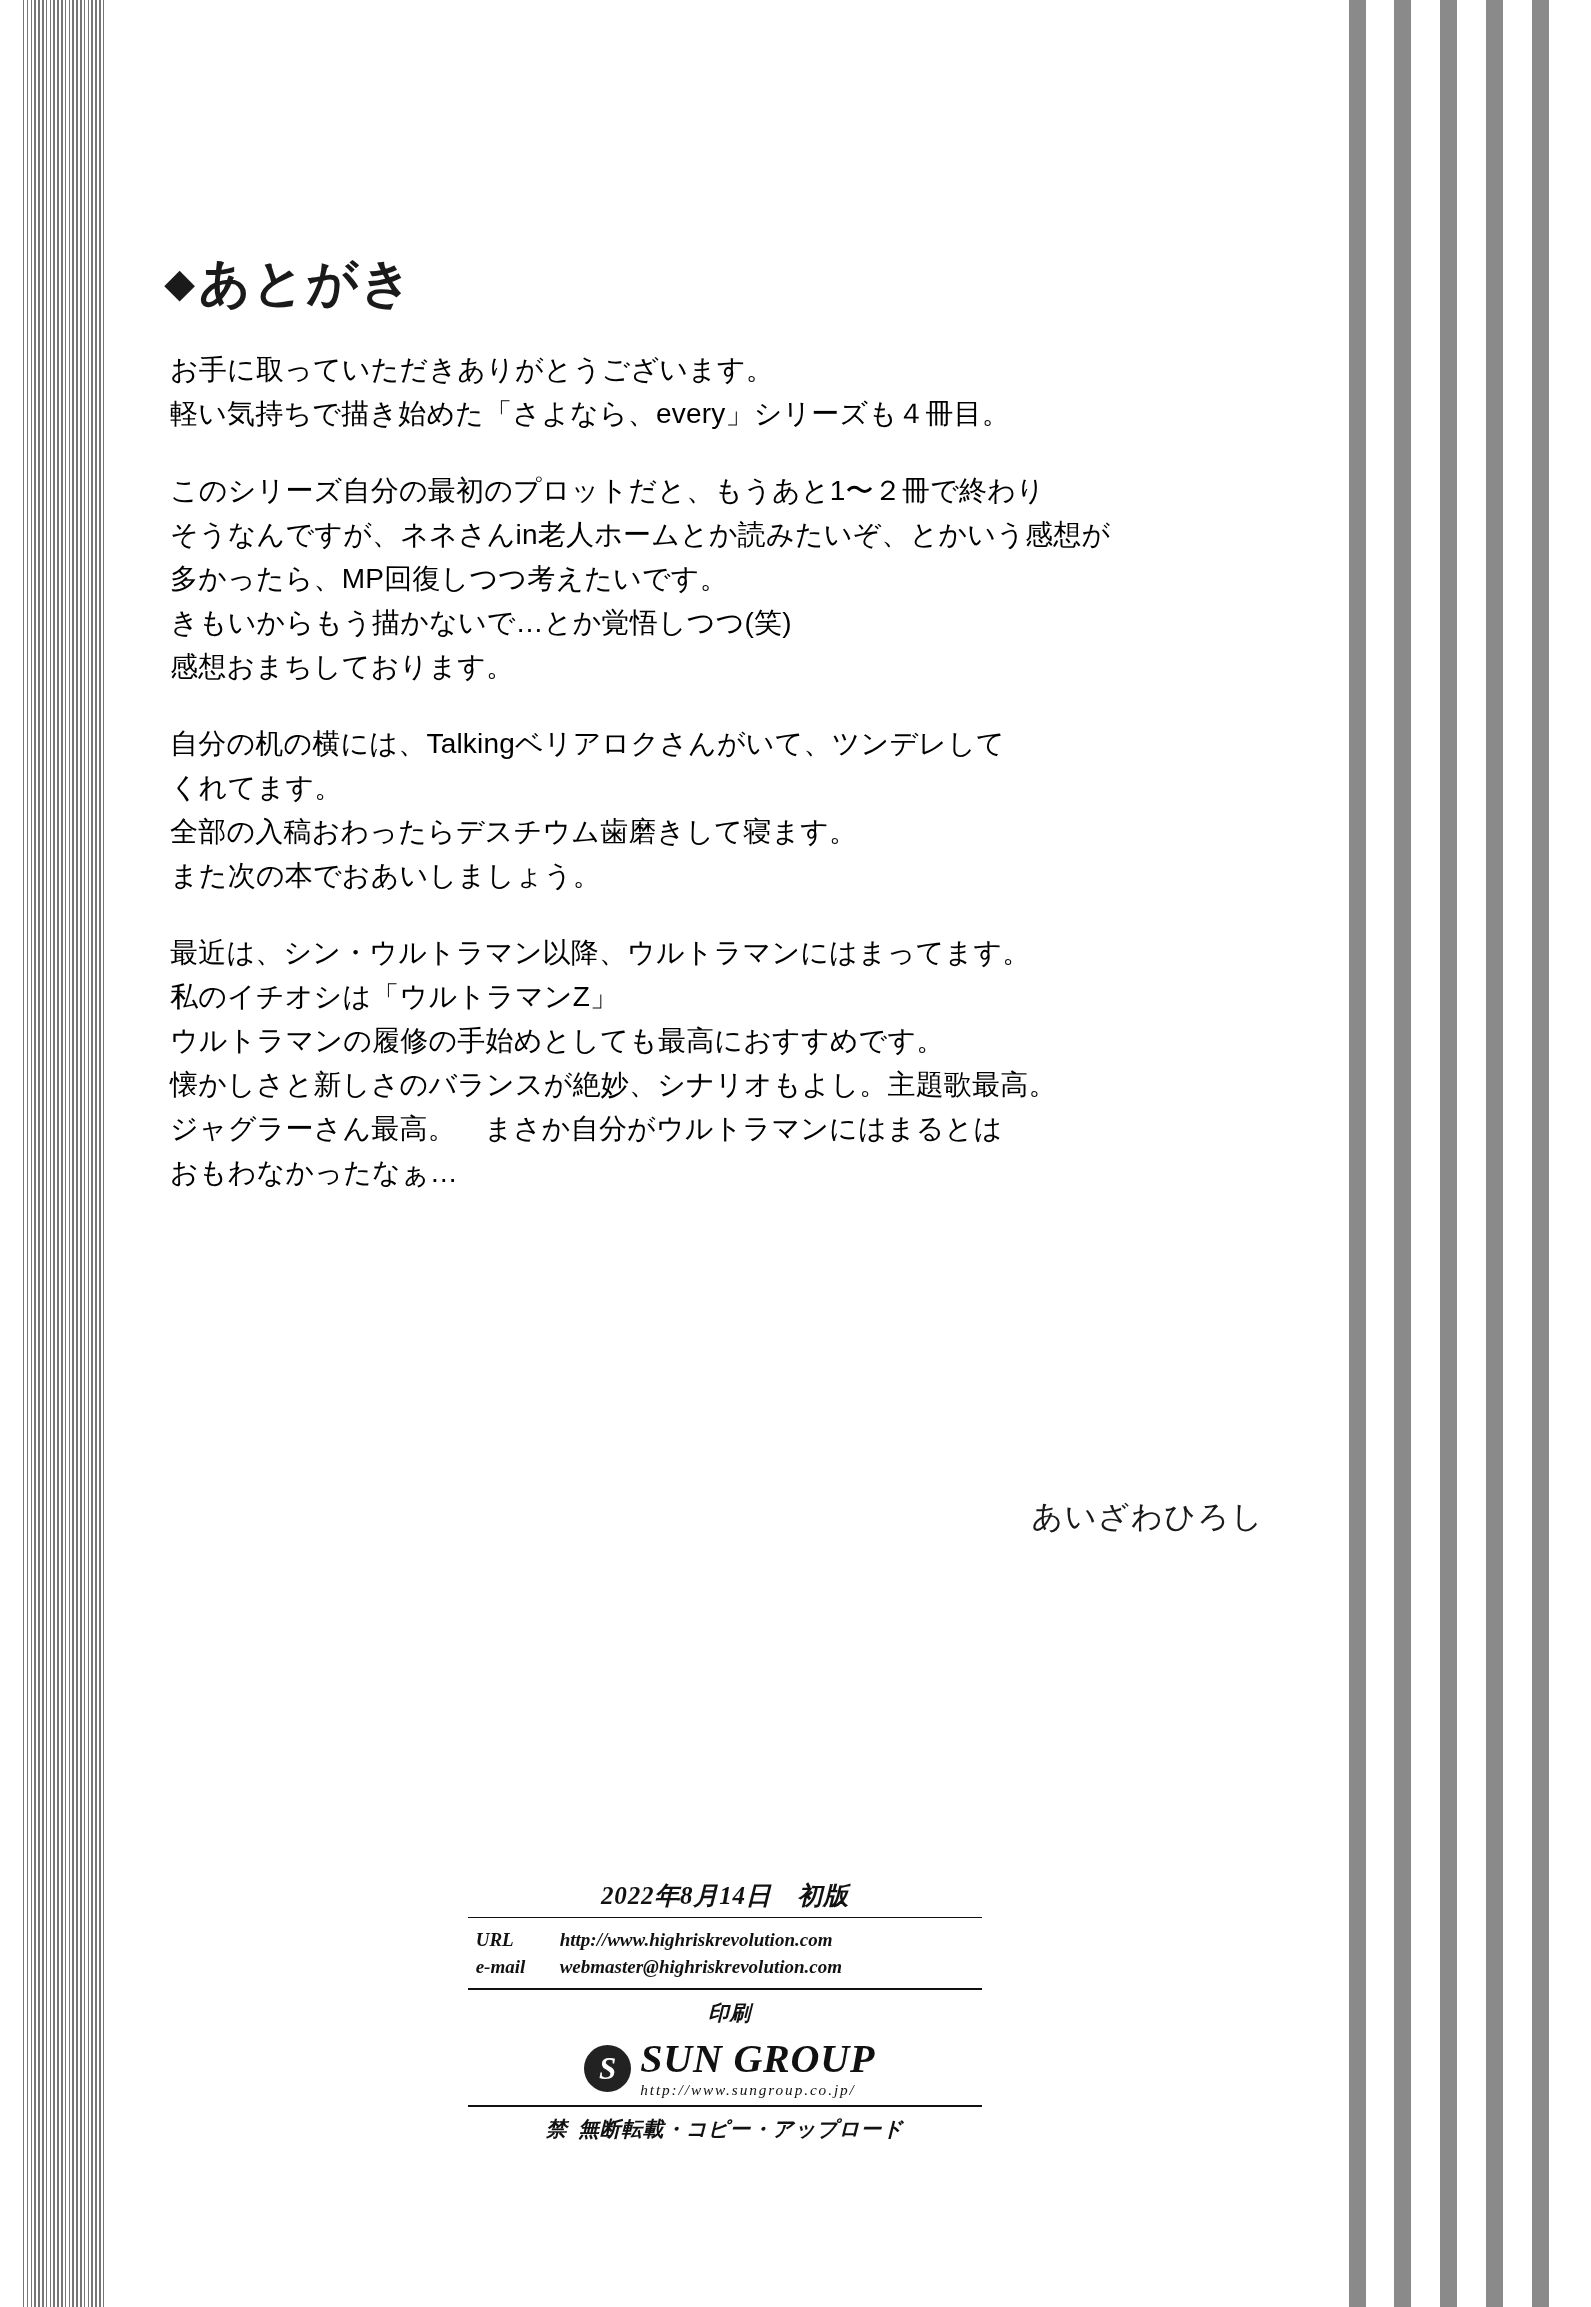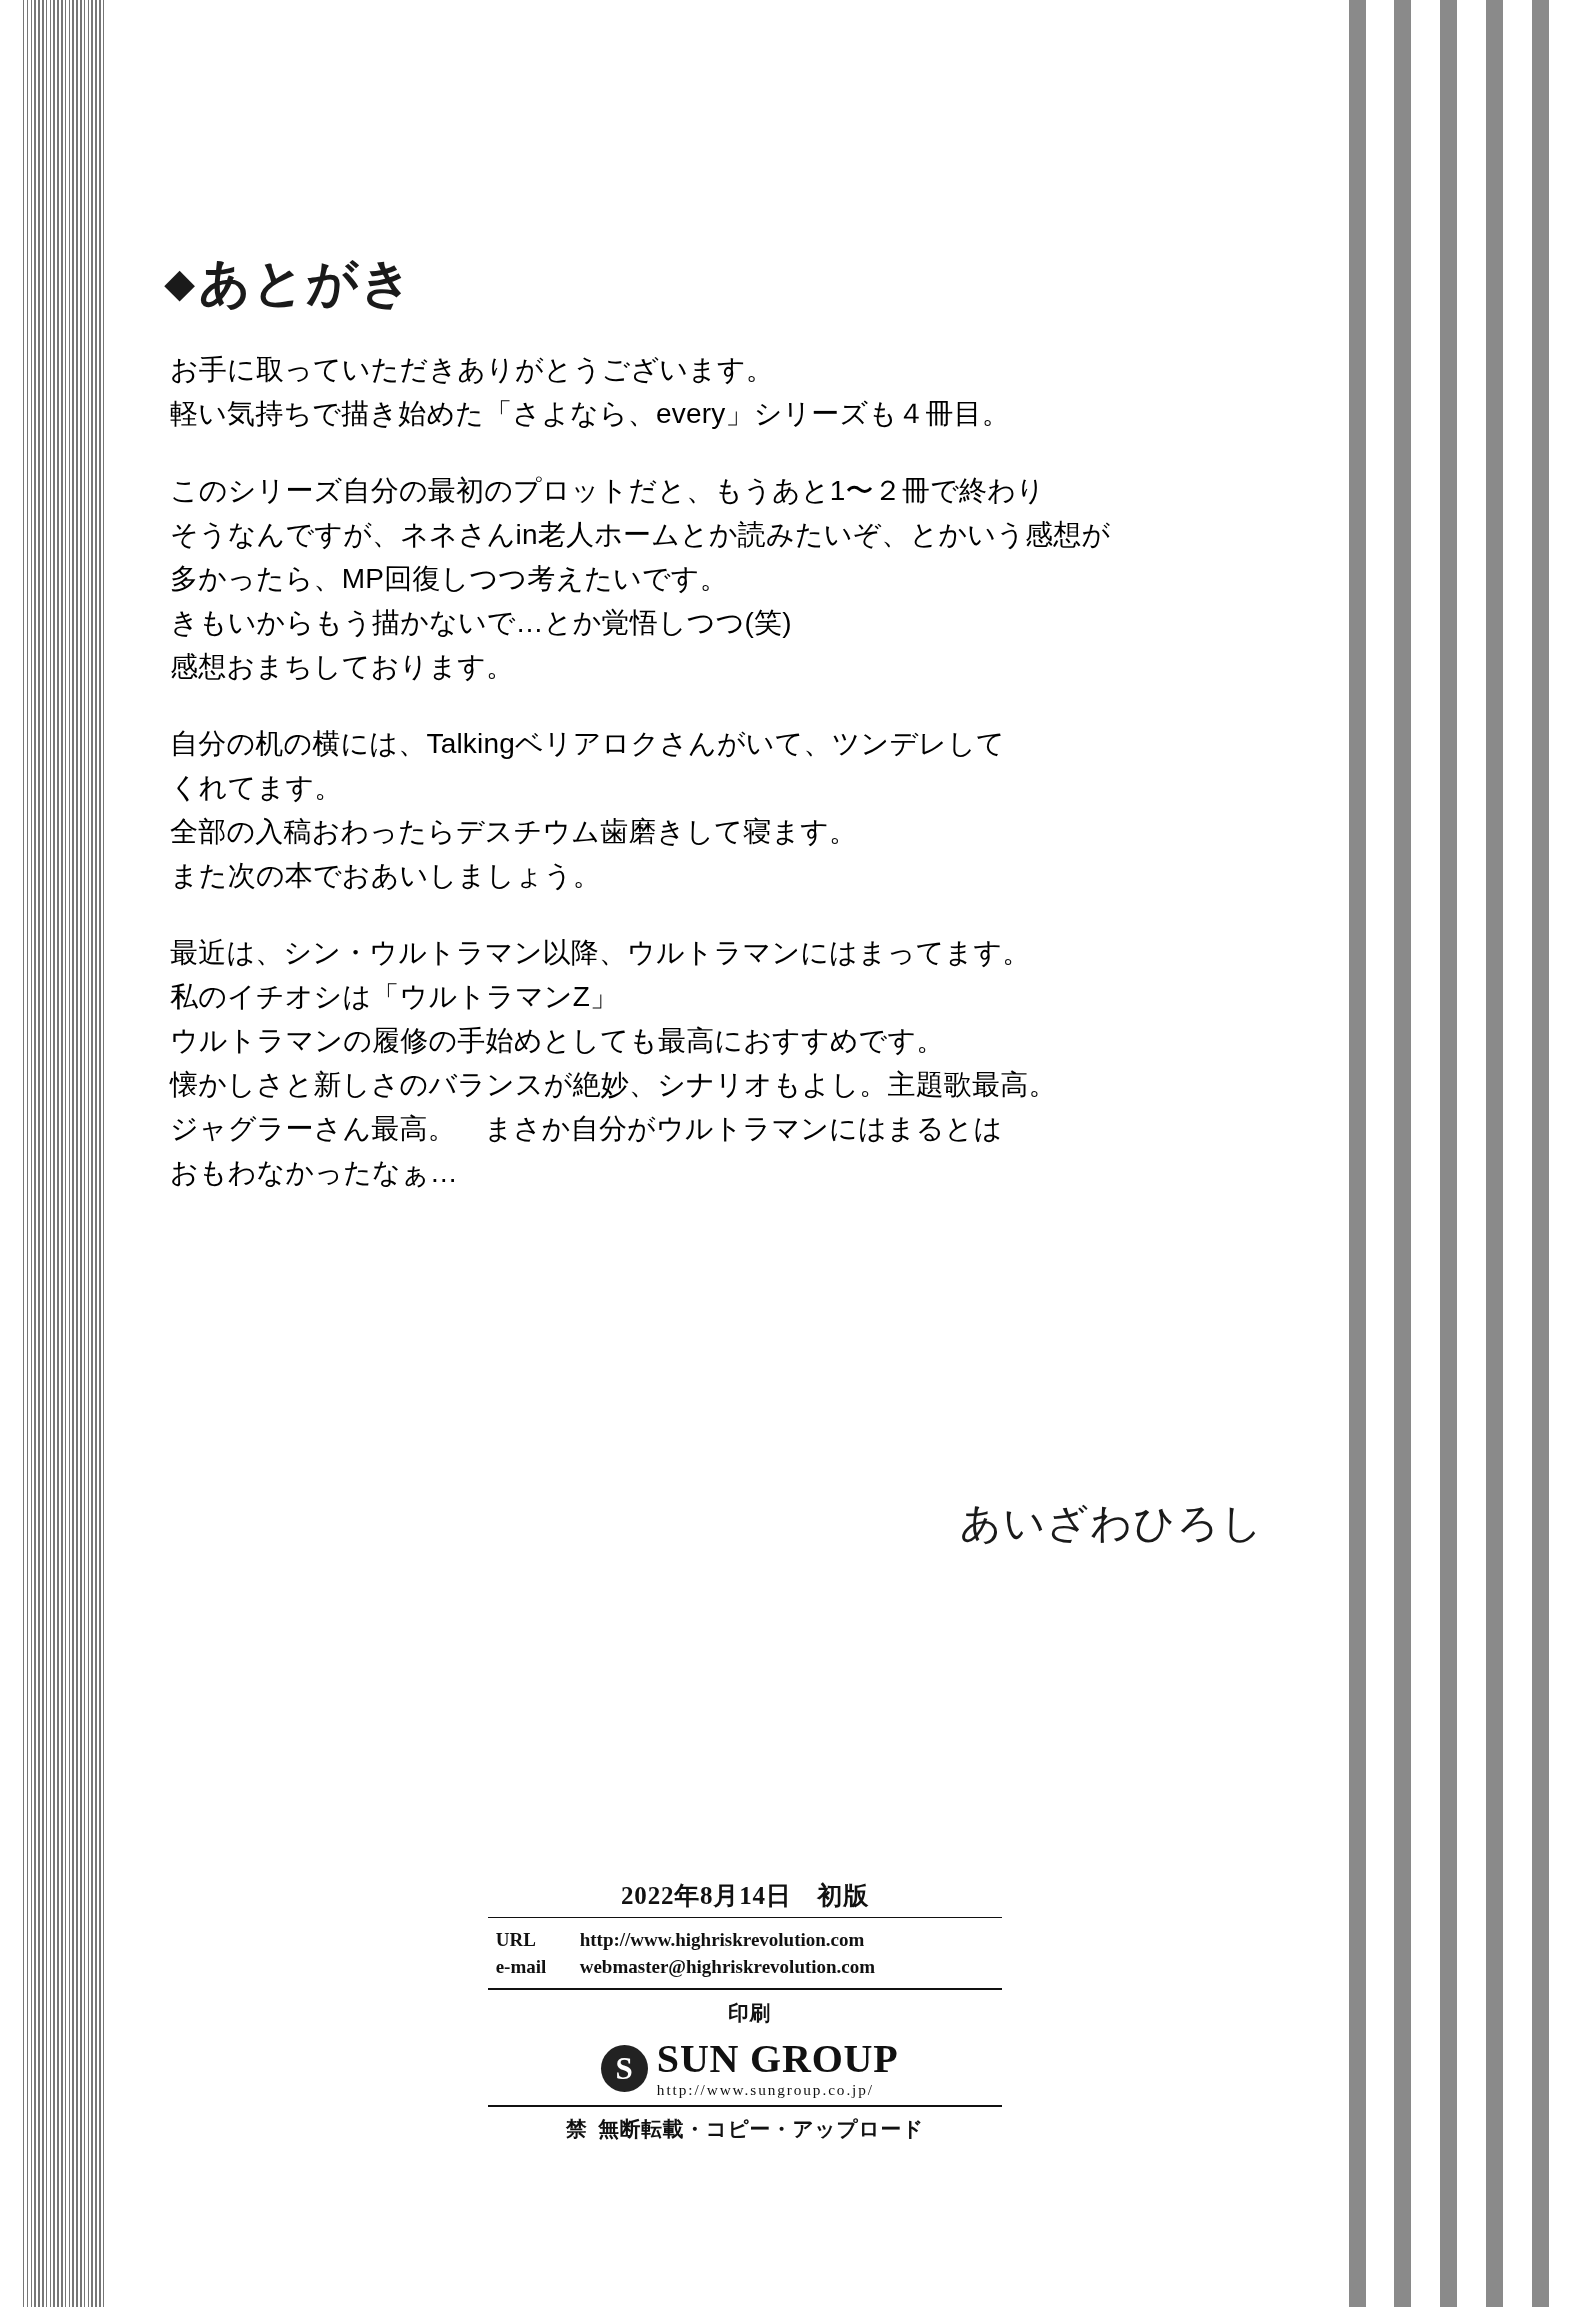--- a/index.html
+++ b/index.html
@@ -79,32 +79,33 @@
     white-space: pre-line;
   }
   .body-text p:last-of-type { margin-bottom: 0; }
 
   .signature {
     position: absolute;
     left: 170px;
     top: 1496px;
     width: 1094px;
     text-align: right;
-    font-size: 41px;
+    font-size: 31px;
     letter-spacing: 1.5px;
   }
 
   
   .colophon {
     position: absolute;
-    left: 488px;
+    left: 468px;
     top: 1879px;
     width: 514px;
     text-align: center;
     color: #111;
+    font-style: italic;
   }
   .colophon-date {
     font-family: "Liberation Serif", serif;
     font-size: 25px;
     font-weight: 700;
     padding-bottom: 4.6px;
     letter-spacing: 0.8px;
   }
   .rule {
     height: 1.5px;

